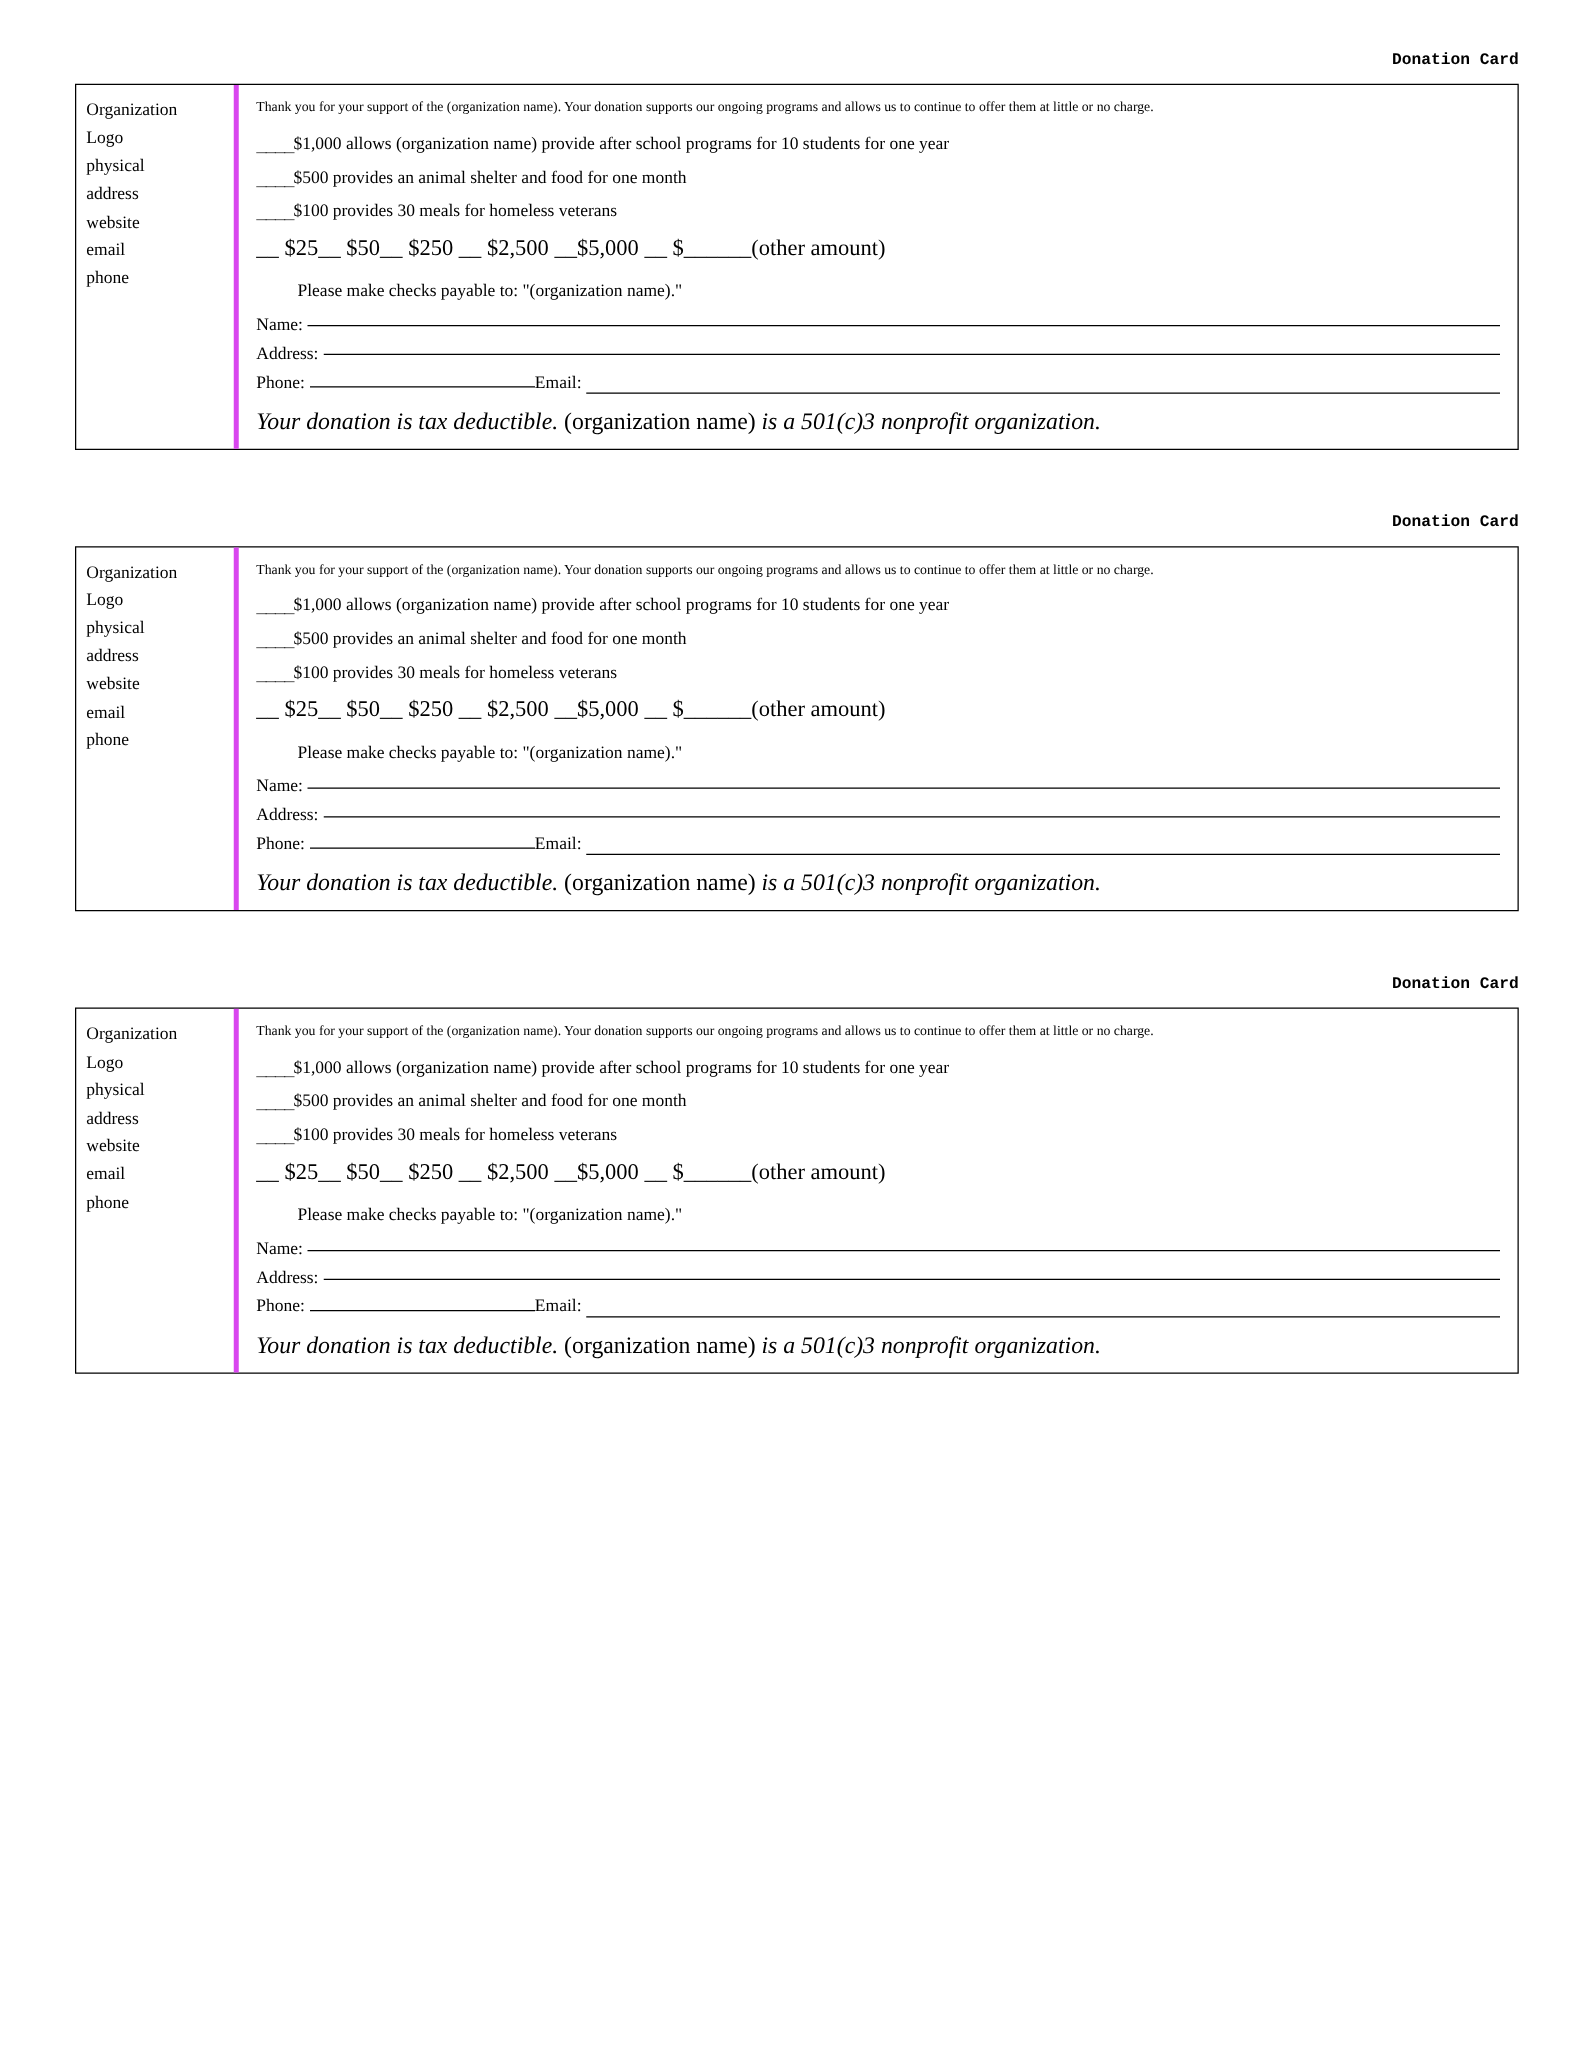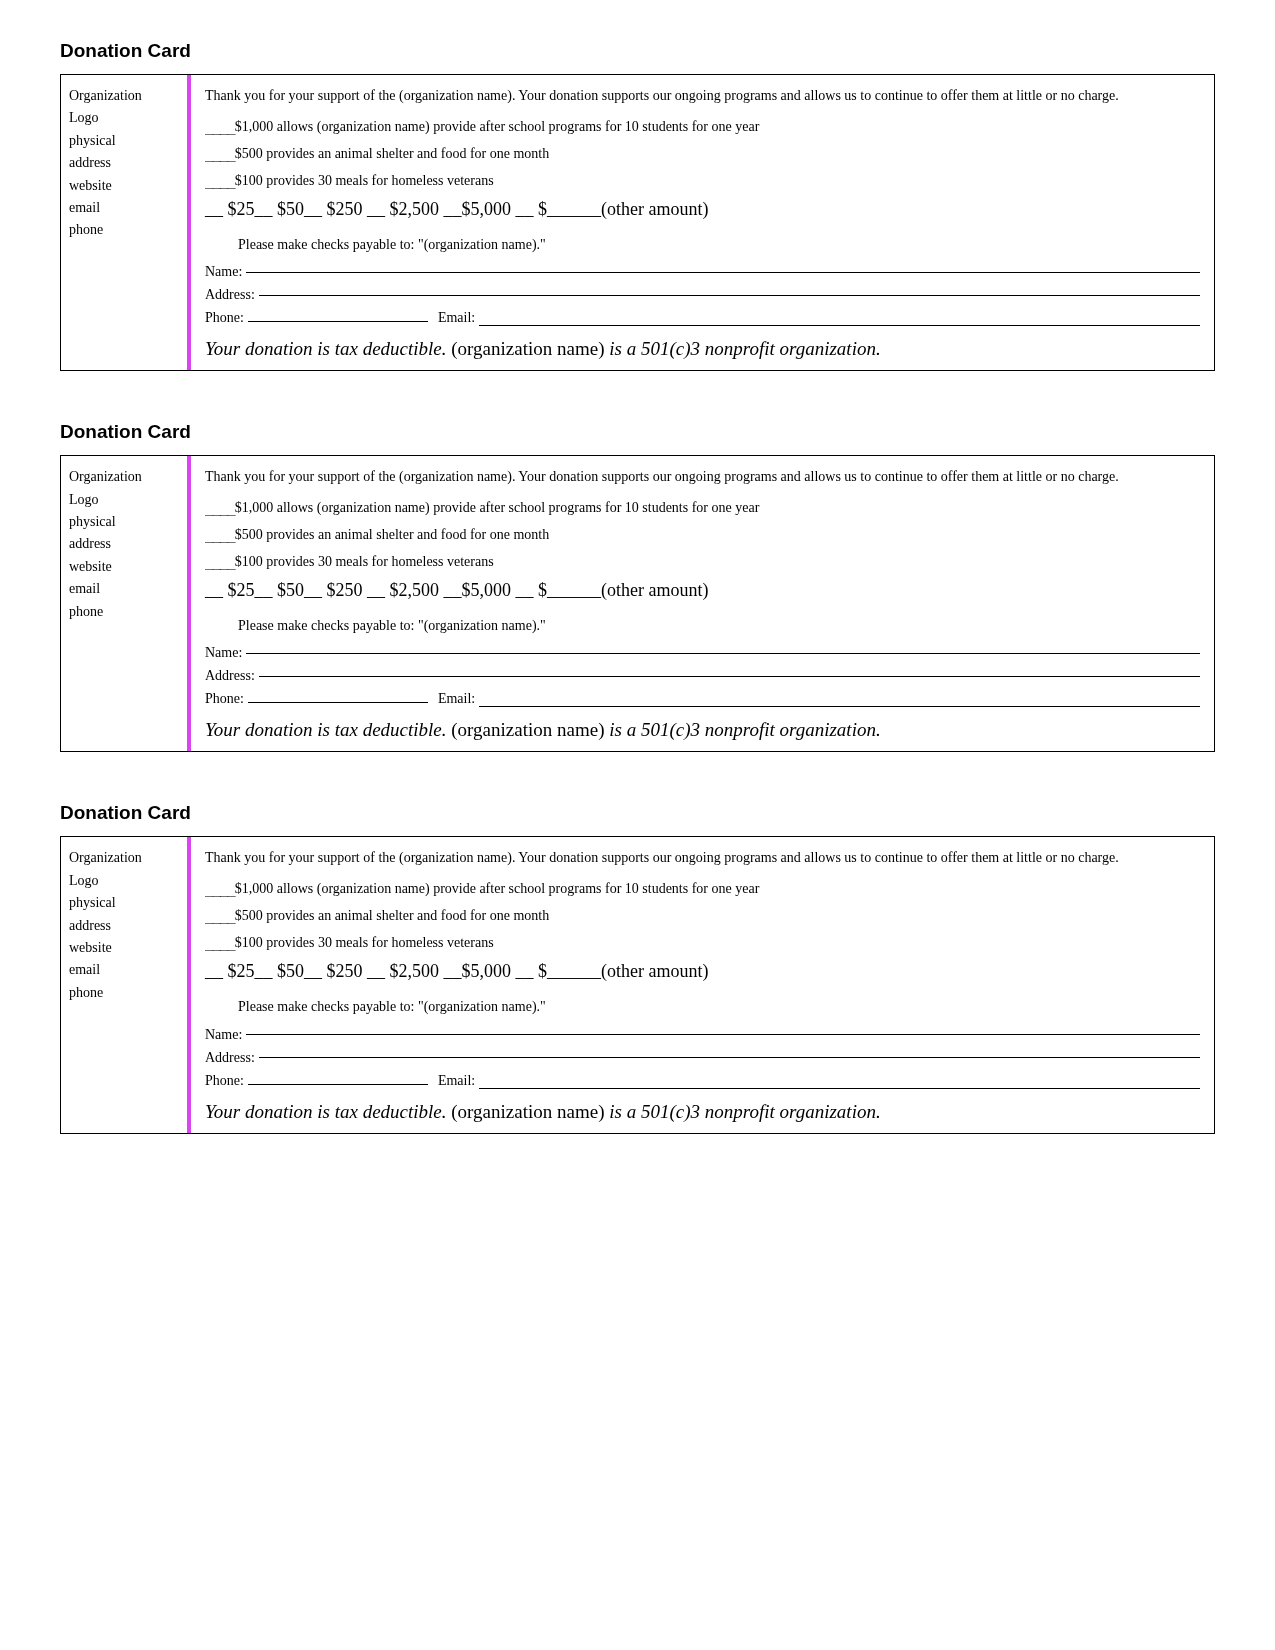--- a/index.html
+++ b/index.html
@@ -24,25 +24,25 @@
       gap: 50px;
     }
 
     .donation-card {
       display: flex;
       flex-direction: column;
       gap: 0;
     }
 
     .card-title {
-      text-align: left;
+      text-align: right;
       font-weight: bold;
-      font-size: 19px;
+      font-size: 13px;
       margin-bottom: 12px;
-      font-family: Liberation Sans, sans-serif;
+      font-family: Liberation Mono, monospace;
     }
 
     .card-body {
       display: flex;
       flex-direction: row;
       border: 1px solid #000000;
     }
 
     .org-logo-box {
       width: 130px;
@@ -58,21 +58,21 @@
 
     .card-content {
       flex: 1;
       padding: 10px 14px 10px 14px;
       display: flex;
       flex-direction: column;
       gap: 6px;
     }
 
     .intro-text {
-      font-size: 14px;
+      font-size: 11px;
       line-height: 1.5;
       margin-bottom: 4px;
     }
 
     .donation-line {
       font-size: 14px;
       line-height: 1.5;
     }
 
     .donation-line::before {
@@ -110,21 +110,20 @@
       flex: 1;
       border-bottom: 1px solid #000;
       margin-left: 4px;
       min-width: 40px;
     }
 
     .phone-email-row {
       display: flex;
       align-items: baseline;
       font-size: 14px;
-      gap: 10px;
       margin-top: 1px;
     }
 
     .phone-group {
       display: flex;
       align-items: baseline;
     }
 
     .phone-underline {
       width: 180px;

